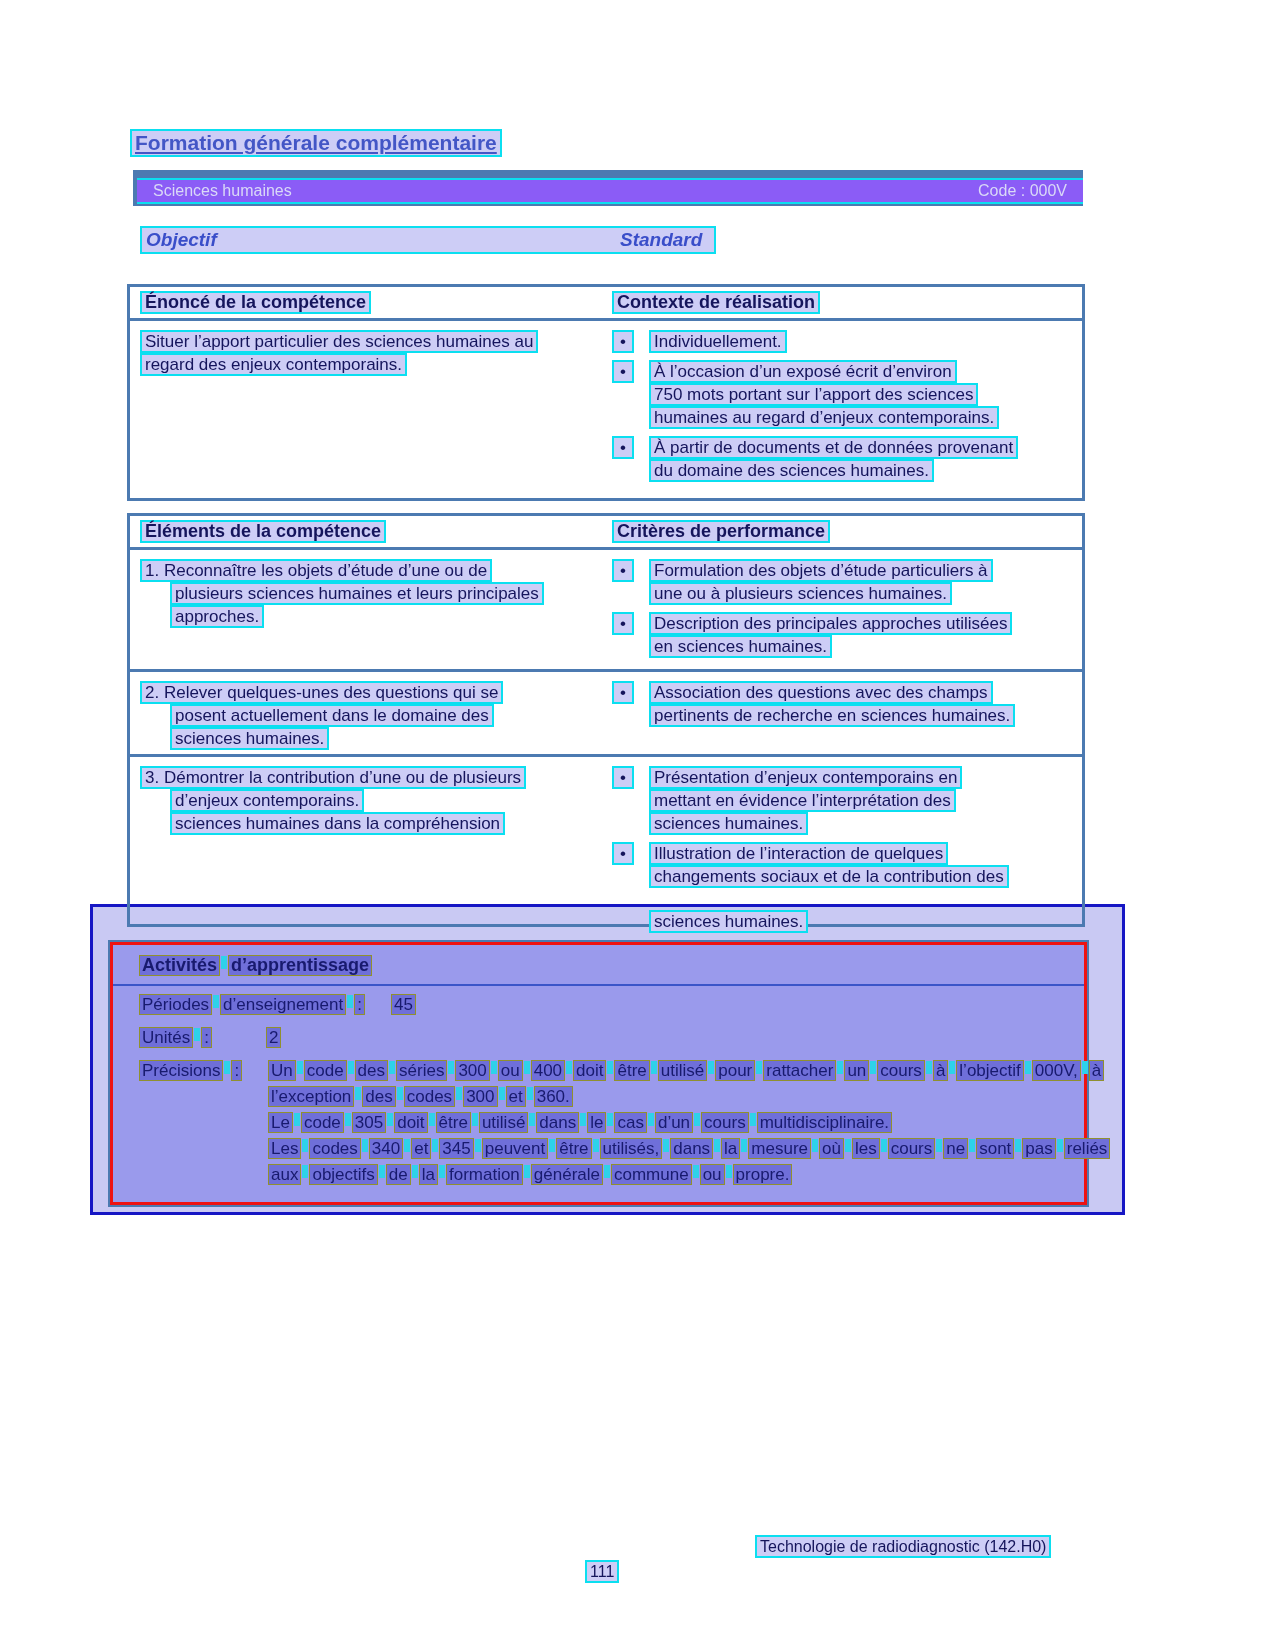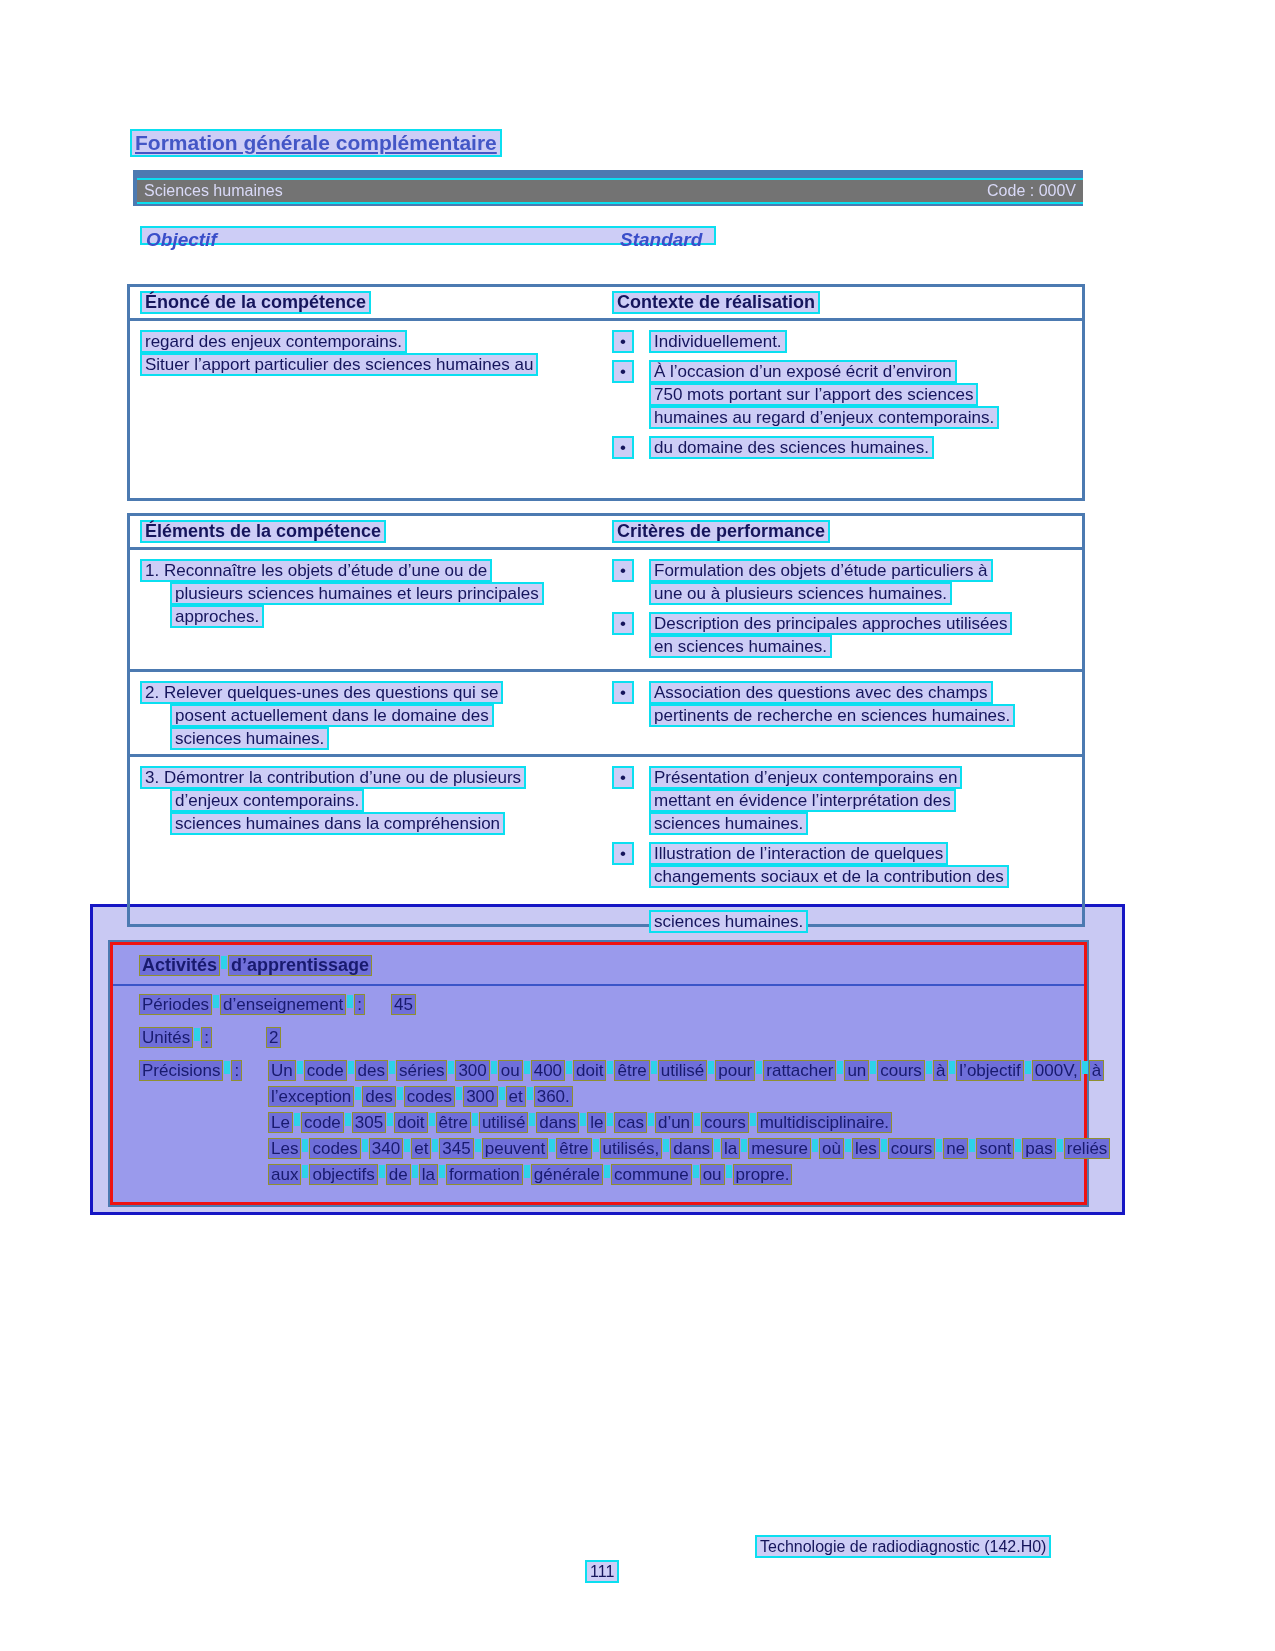--- a/index.html
+++ b/index.html
@@ -12,27 +12,27 @@
   .line{height:23px;}
   .hl-h{font-size:18px;font-weight:bold;}
 
   
   .doc-title{position:absolute;left:130px;top:129px;}
   .doc-title .hl{font-size:21px;line-height:24px;font-weight:bold;
                  text-decoration:underline;color:#4356c6;}
 
   
   .banner{position:absolute;left:133px;top:170px;width:950px;height:36px;background:#4c7ab1;}
-  .banner-inner{position:absolute;left:4px;right:0;top:8px;height:22px;background:#737373;
+  .banner-inner{position:absolute;left:4px;right:0;top:8px;height:22px;background:#8b5cf6;
                 border-top:2px solid #0bdff0;border-bottom:2px solid #0bdff0;
-                color:#d9d9f7;font-size:16px;line-height:22px;padding:0 7px;
+                color:#d9d9f7;font-size:16px;line-height:22px;padding:0 16px;
                 display:flex;justify-content:space-between;}
 
   
-  .subhdr{position:absolute;left:140px;top:226px;width:576px;height:19px;background:#cdcdf6;
+  .subhdr{position:absolute;left:140px;top:226px;width:576px;height:28px;background:#cdcdf6;
           border:2px solid #0bdff0;font-style:italic;font-weight:bold;font-size:19px;
           color:#3a4ec9;line-height:23px;padding-left:4px;box-sizing:border-box;}
   .subhdr .std{position:absolute;left:478px;top:0;}
 
   
   .tbl{position:absolute;left:127px;width:958px;border:3px solid #4c7ab1;box-sizing:border-box;background:transparent;}
   #t1{top:284px;height:217px;}
   #t2{top:513px;height:414px;z-index:2;}
   .thead{display:flex;border-bottom:3px solid #4c7ab1;padding:4px 0 4px 10px;align-items:flex-start;}
   .trow{display:flex;padding:9px 0 4px 10px;box-sizing:border-box;}
@@ -100,41 +100,42 @@
     <span class="std">Standard</span>
   </div>
 
   <div class="tbl" id="t1">
     <div class="thead">
       <div class="lcell"><span class="hl hl-h">Énoncé de la compétence</span></div>
       <div class="rcell"><span class="hl hl-h">Contexte de réalisation</span></div>
     </div>
     <div class="trow">
       <div class="lcell">
+        <div class="line"><span class="hl">Situer l’apport particulier des sciences humaines au</span></div>
         <div class="line"><span class="hl">regard des enjeux contemporains.</span></div>
-        <div class="line"><span class="hl">Situer l’apport particulier des sciences humaines au</span></div>
       </div>
       <div class="rcell">
         <div class="bitem">
           <span class="hl bullet">•</span>
           <div>
             <div class="line"><span class="hl">Individuellement.</span></div>
           </div>
         </div>
         <div class="bitem">
           <span class="hl bullet">•</span>
           <div>
             <div class="line"><span class="hl">À l’occasion d’un exposé écrit d’environ</span></div>
             <div class="line"><span class="hl">750 mots portant sur l’apport des sciences</span></div>
             <div class="line"><span class="hl">humaines au regard d’enjeux contemporains.</span></div>
           </div>
         </div>
         <div class="bitem">
           <span class="hl bullet">•</span>
           <div>
+            <div class="line"><span class="hl">À partir de documents et de données provenant</span></div>
             <div class="line"><span class="hl">du domaine des sciences humaines.</span></div>
           </div>
         </div>
       </div>
     </div>
   </div>
 
   <div class="bigbox"></div>
 
   <div class="tbl" id="t2">

